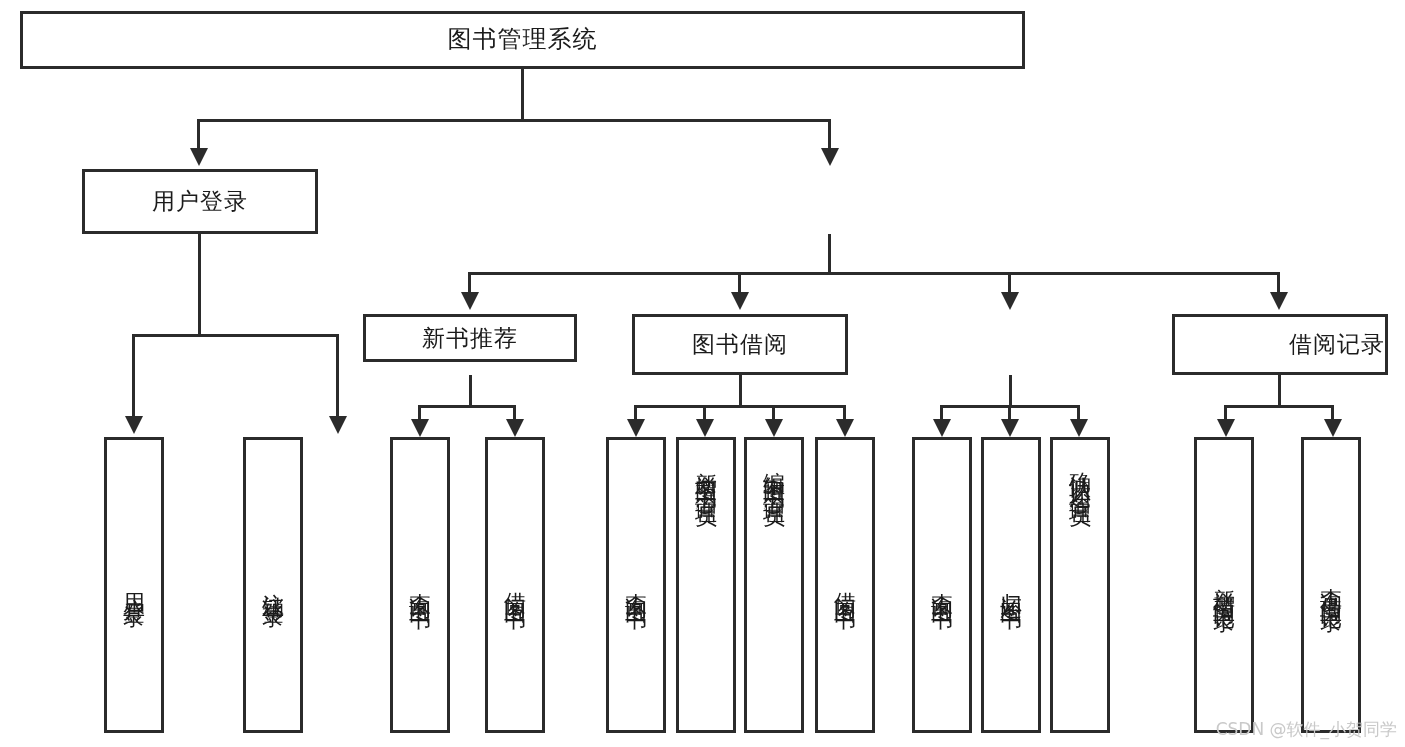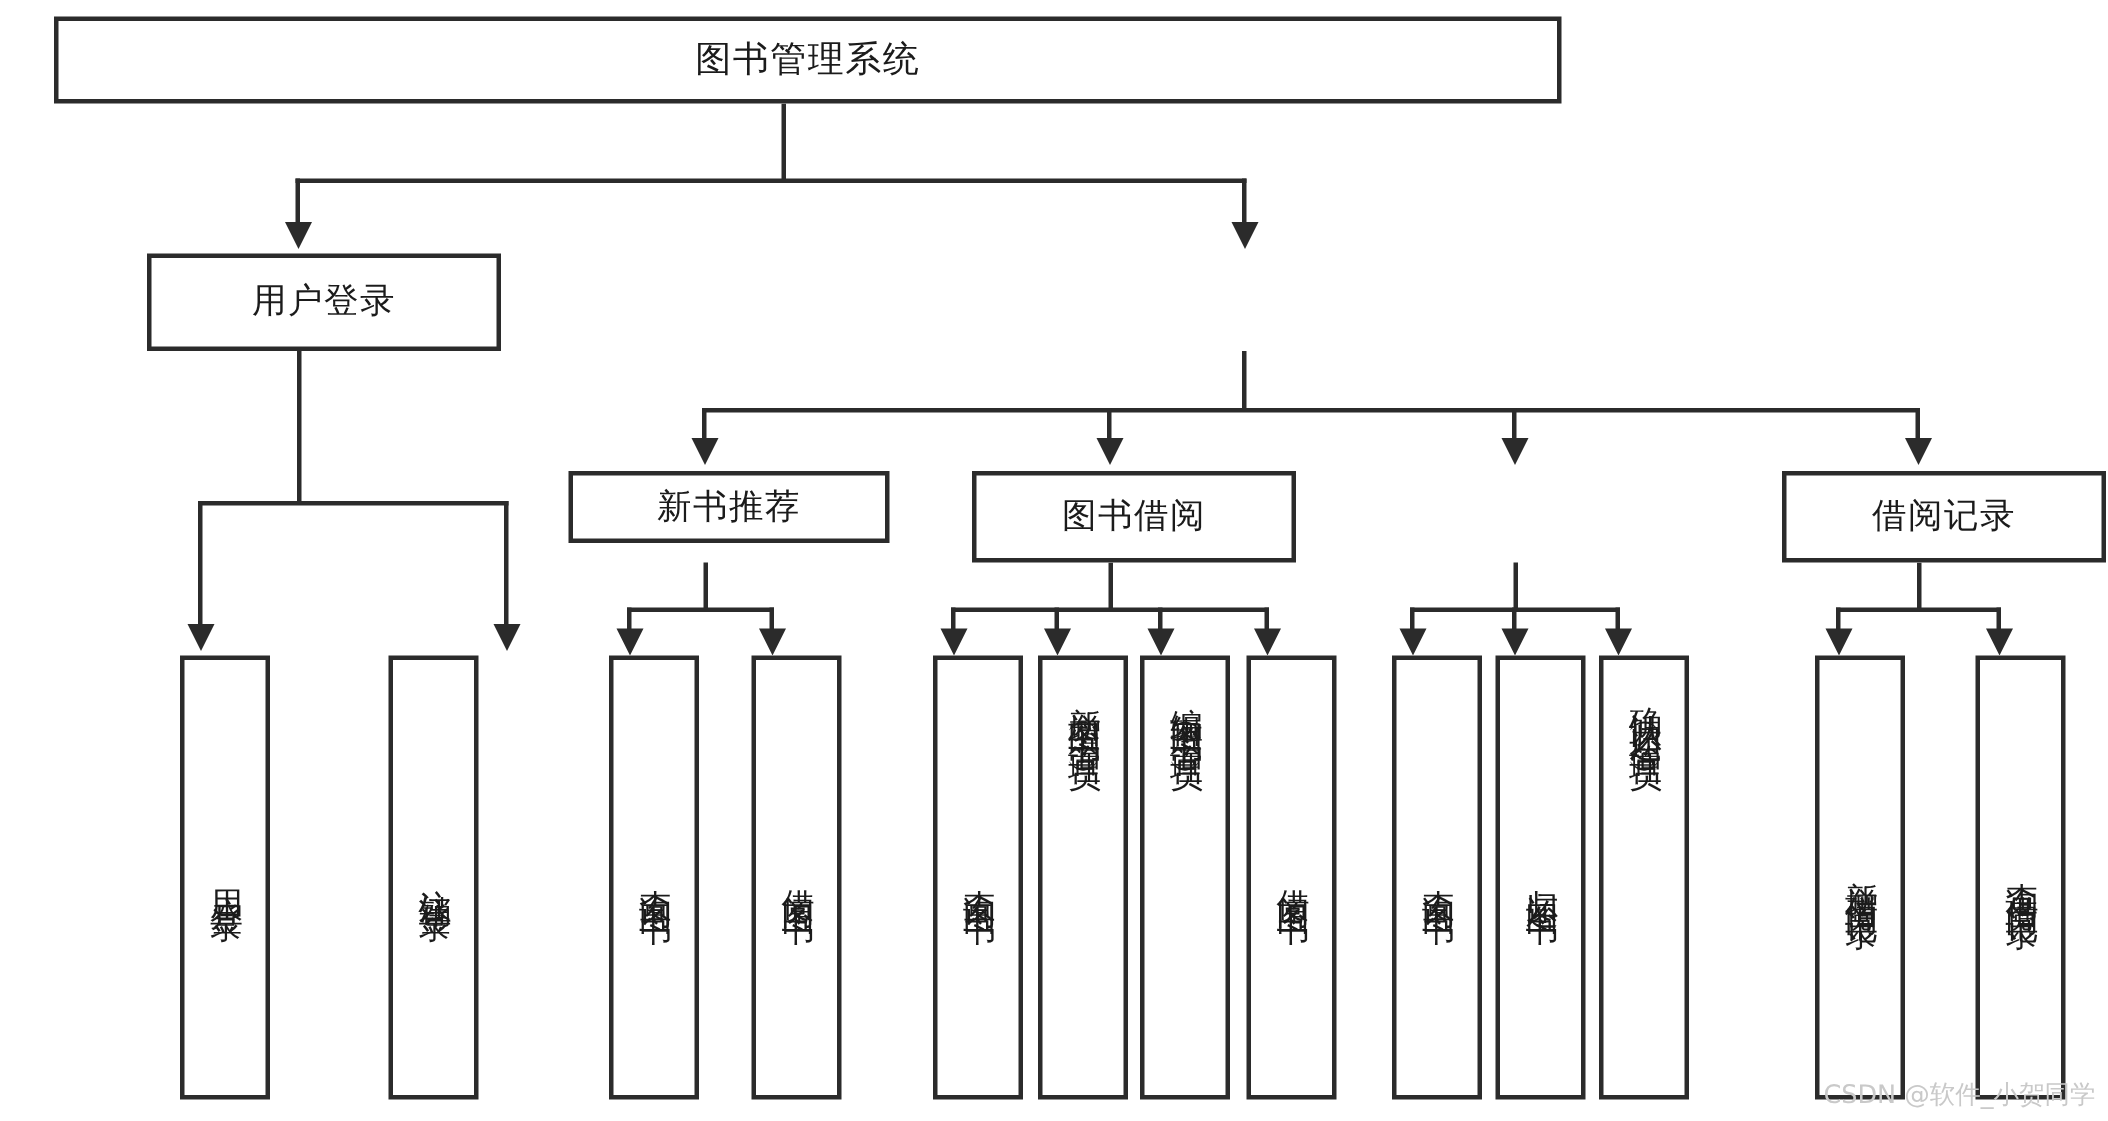--- a/index.html
+++ b/index.html
@@ -25,21 +25,20 @@
     border: 3px solid #2b2b2b;
     background: #ffffff;
     color: #1b1b1b;
     display: flex;
     align-items: center;
     justify-content: center;
     font-size: 23px;
     letter-spacing: 1px;
     line-height: 1.15;
     z-index: 3;
-    margin-left: 16px;
   }
   .node.root {
     font-size: 24px;
   }
   
   .node.leaf {
     align-items: flex-start;
     justify-content: center;
     padding-top: 14px;
     font-size: 22px;
@@ -134,21 +133,21 @@
 
   <div class="node" style="left:363px; top:314px; width:214px; height:48px;">
     <span>新书推荐</span>
   </div>
 
   <div class="node" style="left:632px; top:314px; width:216px; height:61px;">
     <span>图书借阅</span>
   </div>
 
 
-  <div class="node" style="left:1172px; top:314px; width:216px; height:61px;">
+  <div class="node" style="left:1172px; top:314px; width:216px; height:61px;justify-content:flex-end;">
     <span>借阅记录</span>
   </div>
 
   <div class="ln v" style="left:469px; top:375px; width:3px; height:32px;"></div>
   <div class="ln h" style="left:418px; top:405px; width:98px; height:3px;"></div>
   <div class="ln v" style="left:418px; top:405px; width:3px; height:16px;"></div>
   <div class="arrow" style="left:411px; top:419px;"></div>
   <div class="ln v" style="left:513px; top:405px; width:3px; height:16px;"></div>
   <div class="arrow" style="left:506px; top:419px;"></div>
 

